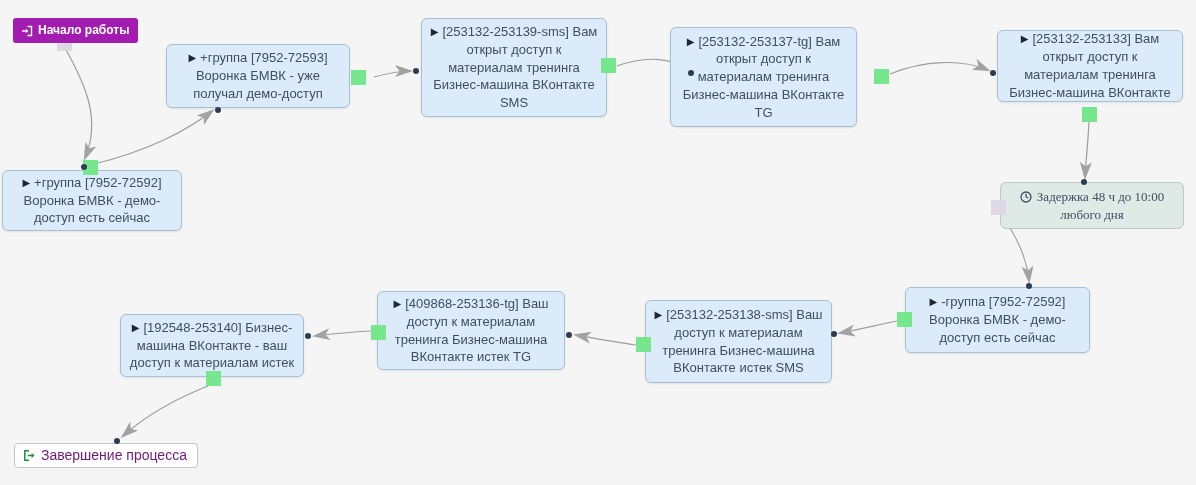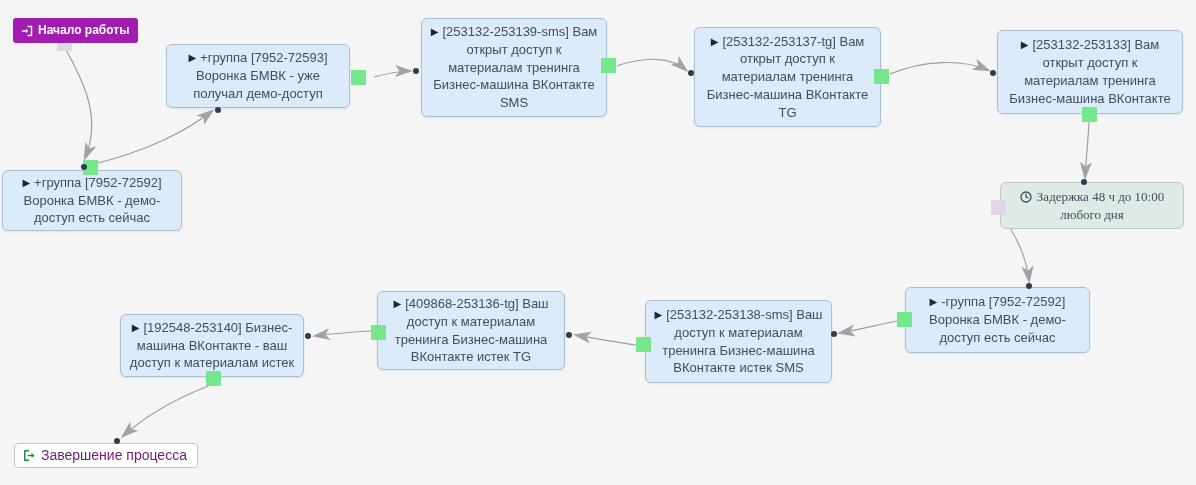--- a/index.html
+++ b/index.html
@@ -169,25 +169,25 @@
   </div>
 
   <div class="node action" style="left:2px; top:170px; width:180px; height:61px;justify-content:center;">
     <div class="txt"><span class="play">▶</span><span>+группа [7952-72592] Воронка БМВК - демо-доступ есть сейчас</span></div>
   </div>
 
   <div class="node action" style="left:421px; top:18px; width:186px; height:99px;">
     <div class="txt"><span class="play">▶</span><span>[253132-253139-sms] Вам открыт доступ к материалам тренинга Бизнес-машина ВКонтакте SMS</span></div>
   </div>
 
-  <div class="node action" style="left:694px; top:27px; width:187px; height:100px;">
+  <div class="node action" style="left:670px; top:27px; width:187px; height:100px;">
     <div class="txt"><span class="play">▶</span><span>[253132-253137-tg] Вам открыт доступ к материалам тренинга Бизнес-машина ВКонтакте TG</span></div>
   </div>
 
-  <div class="node action" style="left:997px; top:30px; width:186px; height:84px;">
+  <div class="node action" style="left:997px; top:30px; width:186px; height:72px;">
     <div class="txt"><span class="play">▶</span><span>[253132-253133] Вам открыт доступ к материалам тренинга Бизнес-машина ВКонтакте</span></div>
   </div>
 
   <div class="node delay" style="left:1000px; top:182px; width:184px; height:47px;">
     <div class="txt">
       <svg class="icon-svg" width="12" height="12" viewBox="0 0 12 12">
         <circle cx="6" cy="6" r="5" stroke="#3e4f60" stroke-width="1.3" fill="none"></circle>
         <path d="M6 6 V2.8 M6 6 L8.4 7" stroke="#3e4f60" stroke-width="1.3" fill="none"></path>
       </svg><span>Задержка 48 ч до 10:00 любого дня</span>
     </div>

